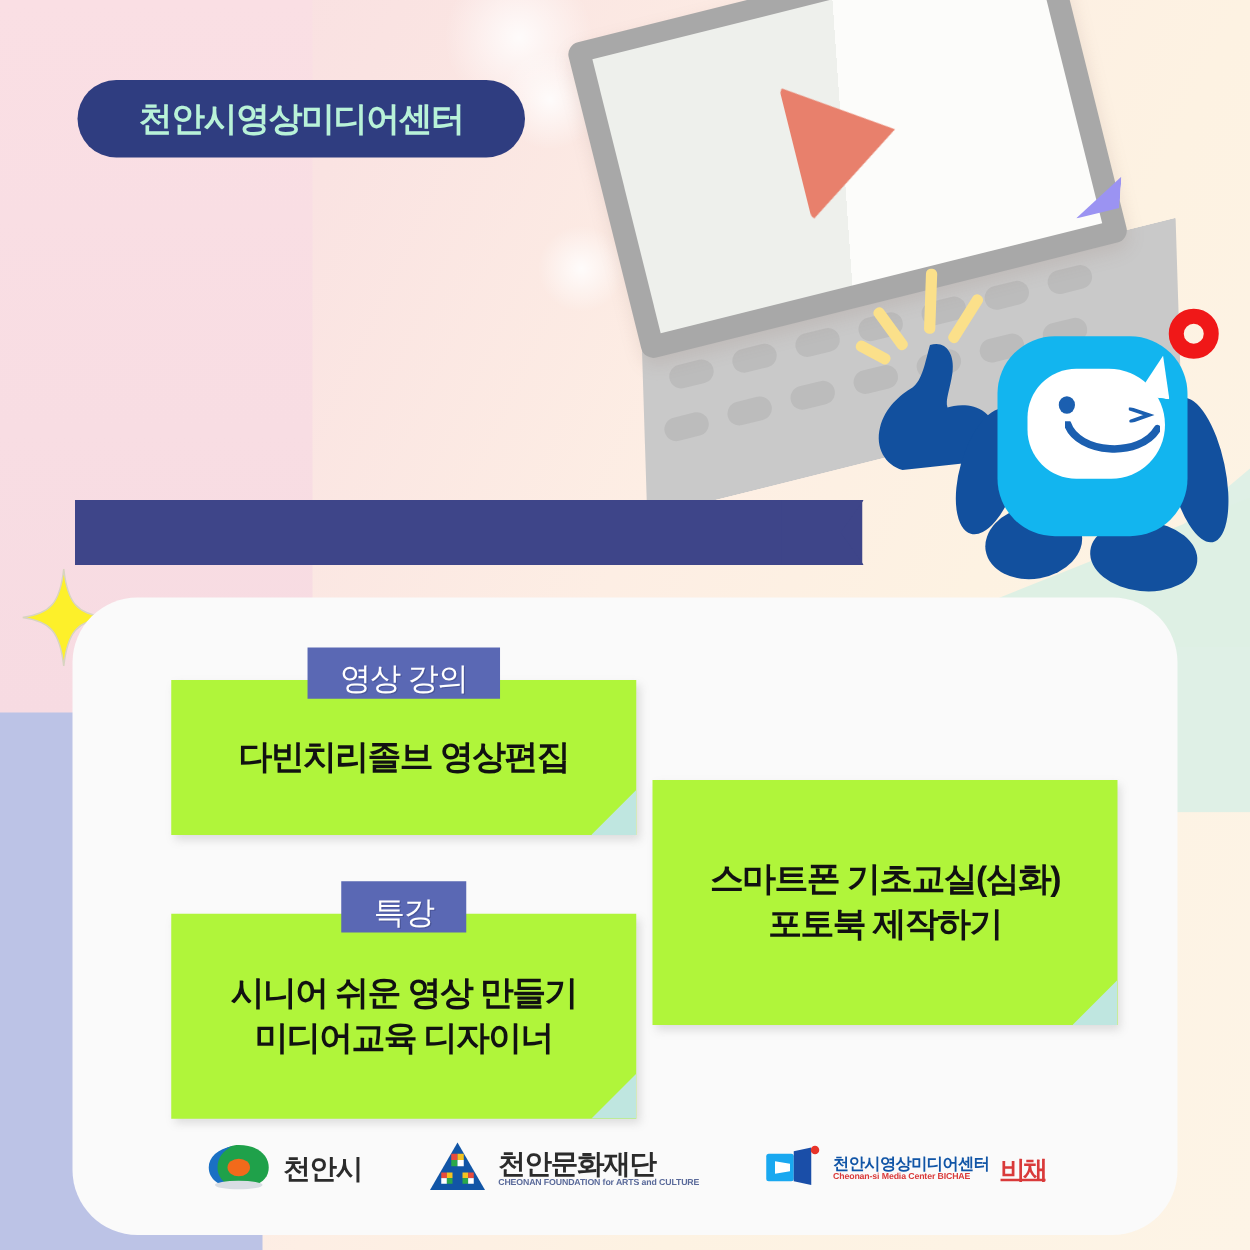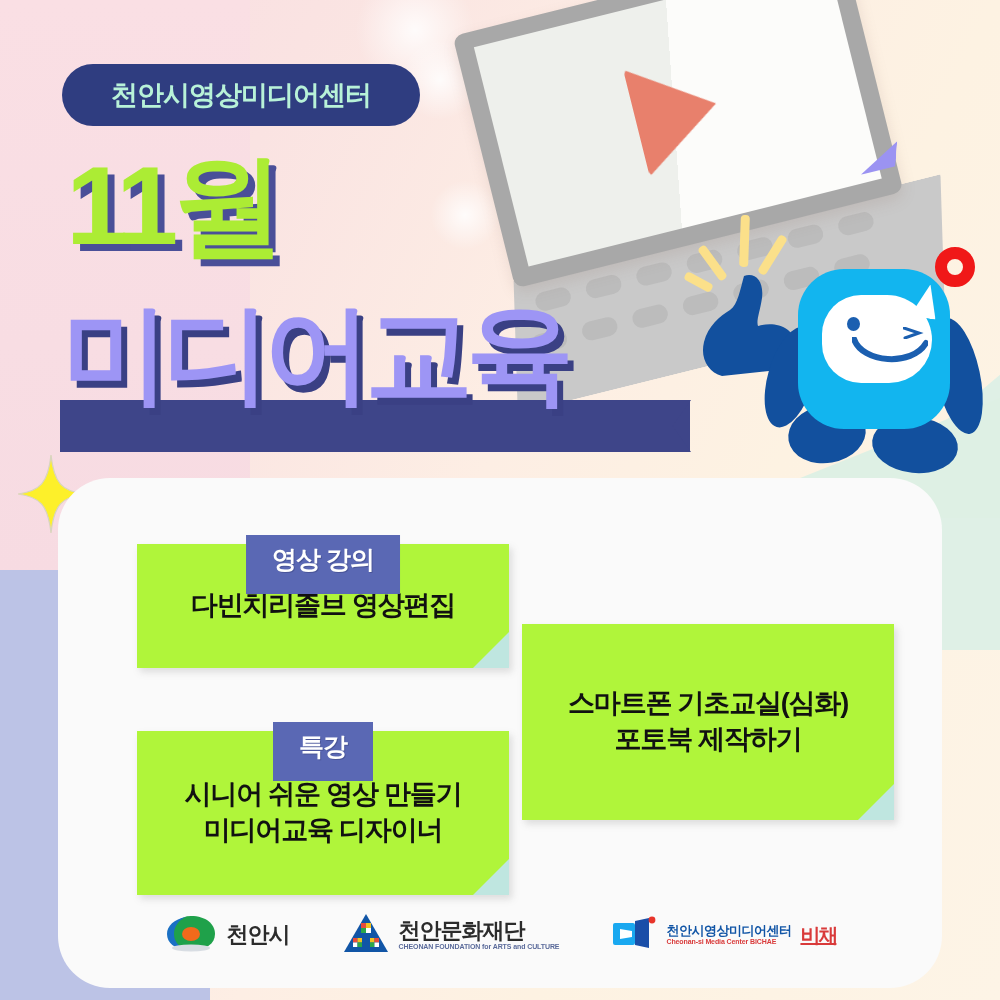--- a/index.html
+++ b/index.html
@@ -198,24 +198,24 @@
 
   
   .panel{
     position:absolute; left:58px; top:478px; width:884px; height:510px;
     background:#fafafa; border-radius:52px; z-index:5;
   }
 
   
   .card{ position:absolute; z-index:6; }
   .card-tag{
-    position:absolute; left:50%; top:17px; transform:translateX(-50%);
+    position:absolute; left:50%; top:0; transform:translateX(-50%);
     background:#5a68b4; color:#ffffff;
-    font-size:25px; font-weight:700; letter-spacing:-1px;
-    padding:8px 26px 18px;
+    font-size:25px; font-weight:400; letter-spacing:-1px;
+    padding:8px 26px 0;
     white-space:nowrap; z-index:3;
     text-shadow:1px 1px 0 rgba(60,70,130,.55);
   }
   .card-body{
     position:absolute; left:0; width:100%;
     background:#b0f53a;
     display:flex; flex-direction:column;
     align-items:center; justify-content:center;
     text-align:center;
     color:#111111; font-size:27px; font-weight:600; letter-spacing:-1.2px;
@@ -313,24 +313,22 @@
                C38 36 40 22 44 8 Z" fill="#12509e"></path>
     </svg>
   </div>
 
   <div class="bubble-tail"></div>
 
   <div class="badge">
     <span>천안시영상미디어센터</span>
   </div>
 
-  <div class="h-month">11월</div>
   <div class="ribbon"></div>
   <div class="ribbon-notch"></div>
-  <div class="h-title">미디어교육</div>
 
   <div class="mascot">
     <div class="arm left"></div>
     <div class="arm right"></div>
     <div class="foot l"></div>
     <div class="foot r"></div>
     <div class="mascot-body"></div>
     <div class="mascot-face"></div>
     <div class="mascot-horn"></div>
     <div class="eye-open"></div>

